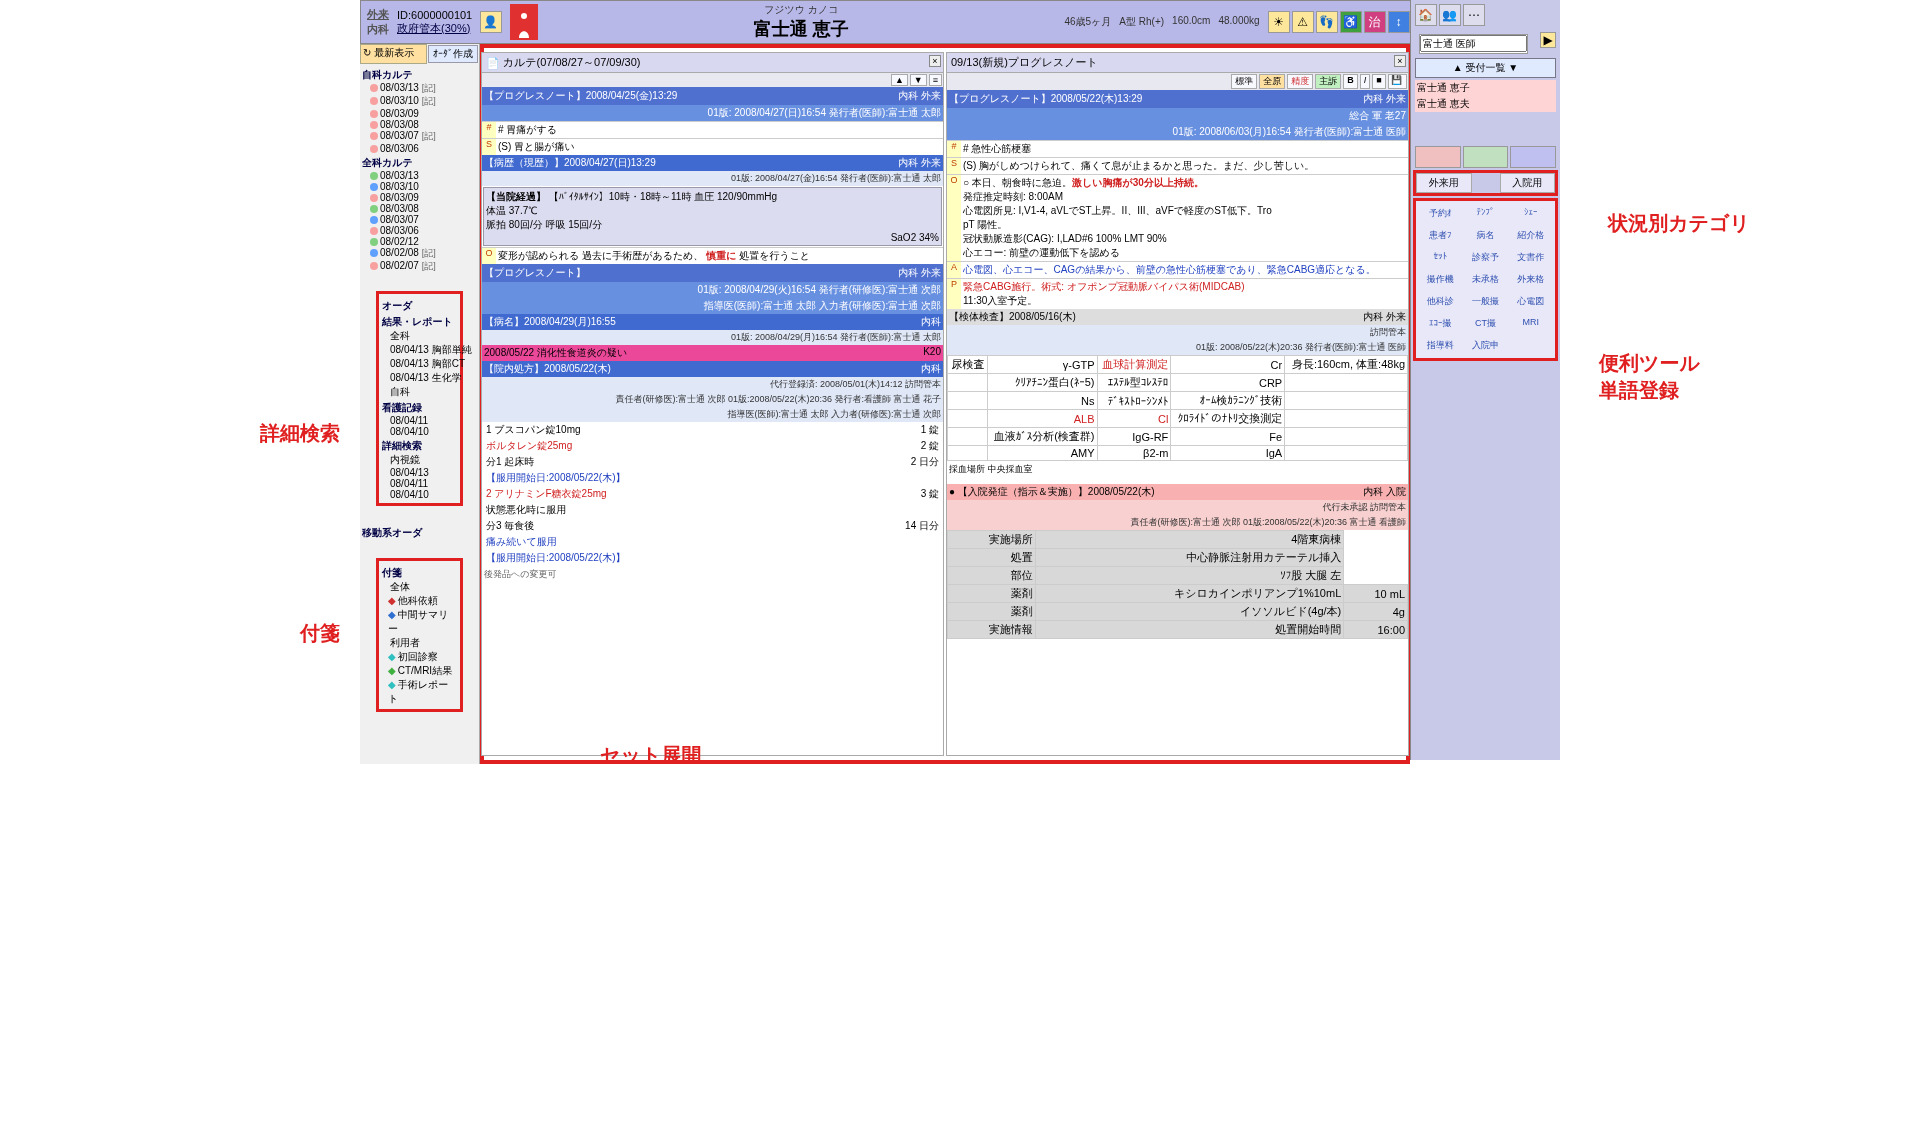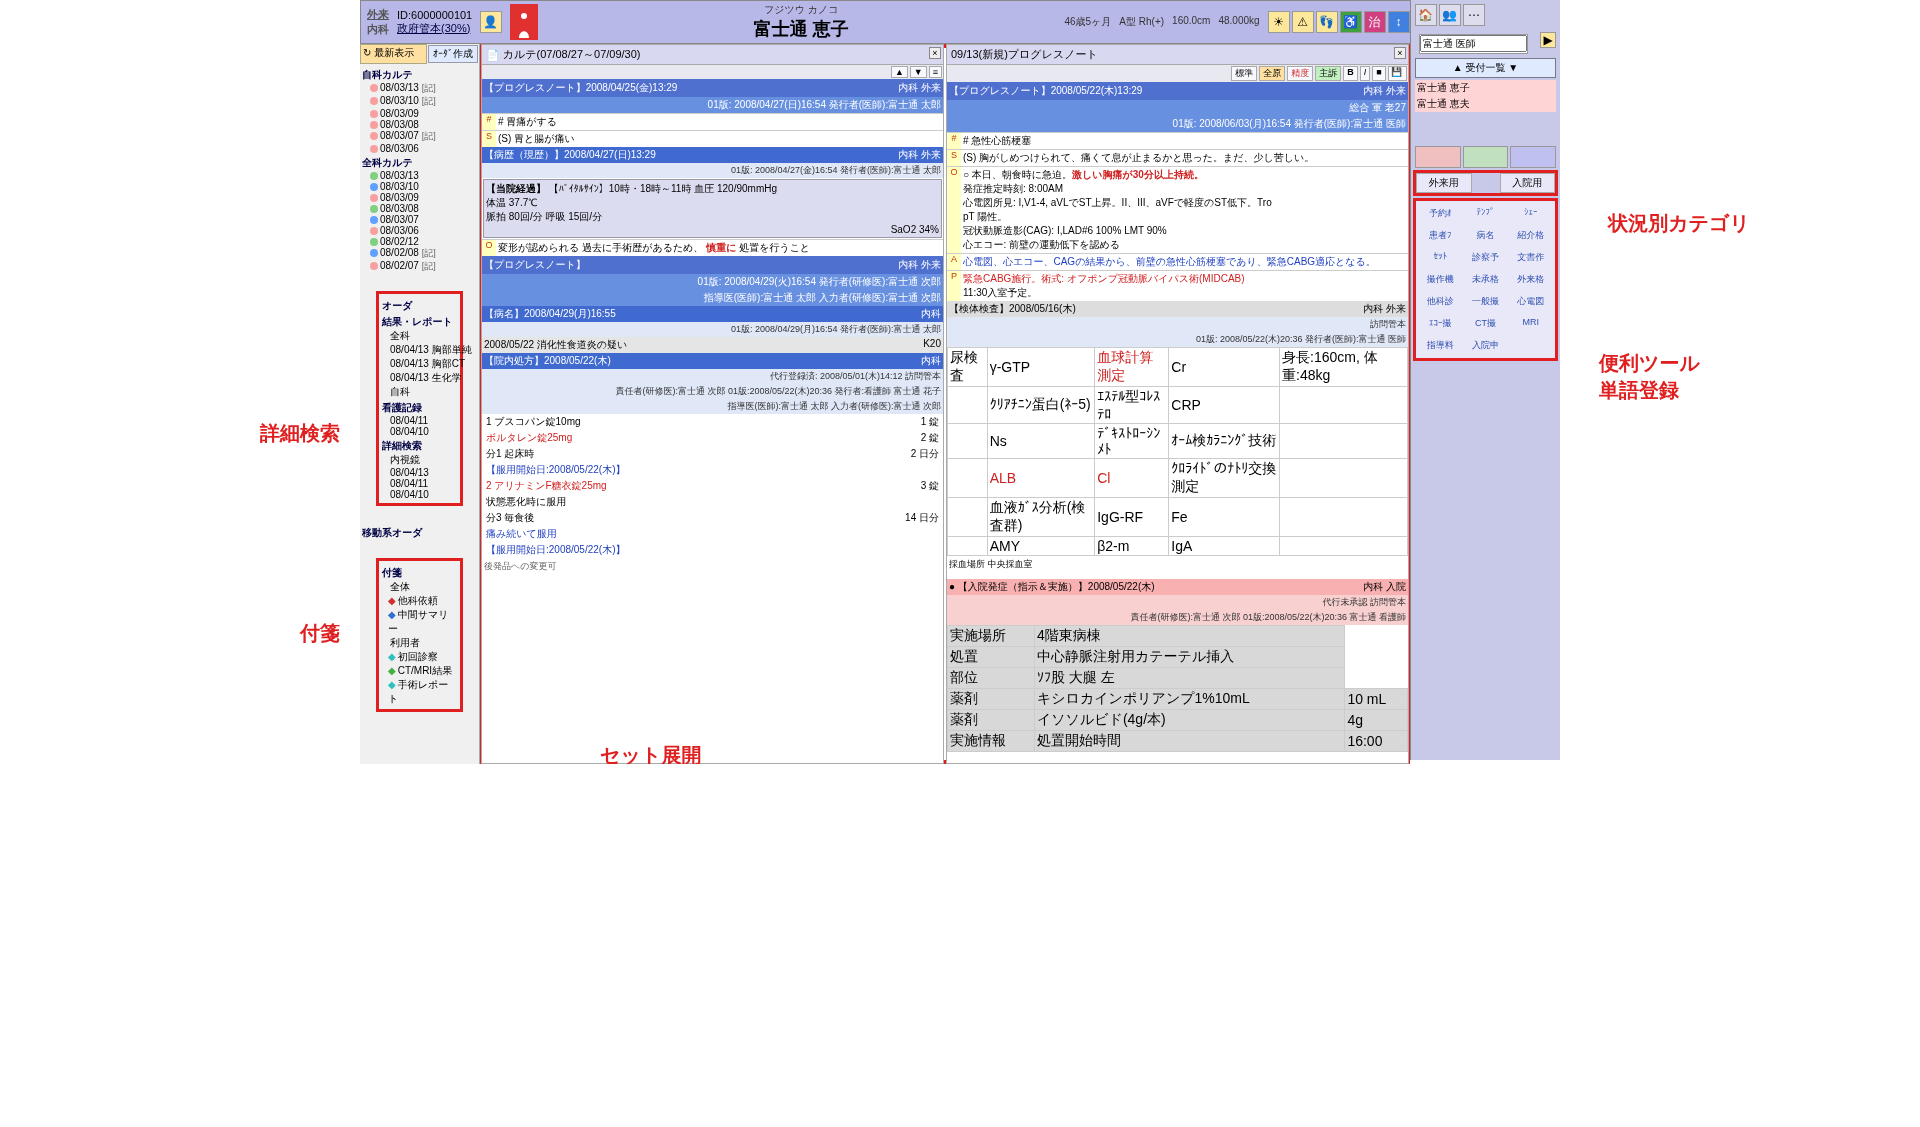--- a/index.html
+++ b/index.html
@@ -50,39 +50,39 @@
 .redbox { border: 3px solid #e02020; margin: 16px; padding: 1px; }
 .sticky-list .si { padding-left: 6px; font-size: 10px; }
 .sticky-list .si::before { content: "◆"; margin-right: 2px; }
 .sticky-list .si.red::before { color: #d03030; }
 .sticky-list .si.blu::before { color: #3070d0; }
 .sticky-list .si.cyn::before { color: #30c0c0; }
 .sticky-list .si.grn::before { color: #40b040; }
 
 
 .center { flex: 1; display: flex; }
-.pane { flex: 1; border: 1px solid #aaa; margin: 0 1px; display: flex; flex-direction: column; background: #fff; position: relative; }
+.pane { flex: 1; border: 1px solid #aaa; margin: 8px 1px; display: flex; flex-direction: column; background: #fff; position: relative; }
 .pane-title { background: #d8d8f0; border-bottom: 1px solid #aaa; font-size: 11px; padding: 2px 4px; position: relative; }
 .pane-close { position: absolute; right: 2px; top: 2px; width: 12px; height: 12px; border: 1px solid #888; background: #eee; font-size: 9px; text-align: center; line-height: 10px; }
 .pane-tools { display: flex; gap: 2px; justify-content: flex-end; padding: 1px; background: #e8e8f0; }
 .pane-tools .tbtn { font-size: 9px; border: 1px solid #aaa; background: #f8f8ff; padding: 0 3px; }
 .pane-body { flex: 1; overflow: hidden; font-size: 10px; }
 .note-hdr { background: #5070d0; color: #fff; padding: 2px; font-size: 10px; display: flex; justify-content: space-between; }
 .note-sub { background: #6890e0; color: #fff; padding: 1px 2px; font-size: 10px; text-align: right; }
 .soap-row { display: flex; border-top: 1px solid #ccc; }
 .soap-lbl { width: 14px; background: #ffffc0; text-align: center; color: #c04000; font-size: 9px; }
 .soap-txt { flex: 1; padding: 1px 2px; font-size: 10px; }
 .sec-blue { background: #406ad0; color: #fff; padding: 1px 2px; display: flex; justify-content: space-between; font-size: 10px; }
 .sec-bluesub { background: #e0e8f8; color: #333; padding: 1px 2px; font-size: 9px; text-align: right; }
-.sec-yellow { background: #e5e5e5; padding: 1px 2px; font-size: 10px; display: flex; justify-content: space-between; }
+.sec-yellow { background: #ec4899; padding: 1px 2px; font-size: 10px; display: flex; justify-content: space-between; }
 .vital-box { background: #dcdcf0; border: 1px solid #99a; padding: 2px; font-size: 10px; margin: 1px; }
 .hand-img { width: 70px; height: 70px; border: 1px solid #ccc; display: inline-block; vertical-align: top; margin: 2px; }
 .red-txt { color: #d02020; }
 .blu-txt { color: #2040c0; }
-.table { width: 100%; border-collapse: collapse; font-size: 14px; }
+.table { width: 100%; border-collapse: collapse; font-size: 11px; text-align: right; }
 .table td { border: 1px solid #ccc; padding: 1px 2px; }
 .pink-hdr { background: #f8b0b0; }
 .gray-row td { background: #d8d8d8; }
 .rx-row { display: flex; justify-content: space-between; padding: 1px 4px; font-size: 10px; }
 
 
 .redlabel { position: absolute; color: #e02020; font-weight: bold; font-size: 20px; white-space: nowrap; }
 .mv-box { position: absolute; border: 4px solid #e02020; pointer-events: none; }
 </style>
 </head>

